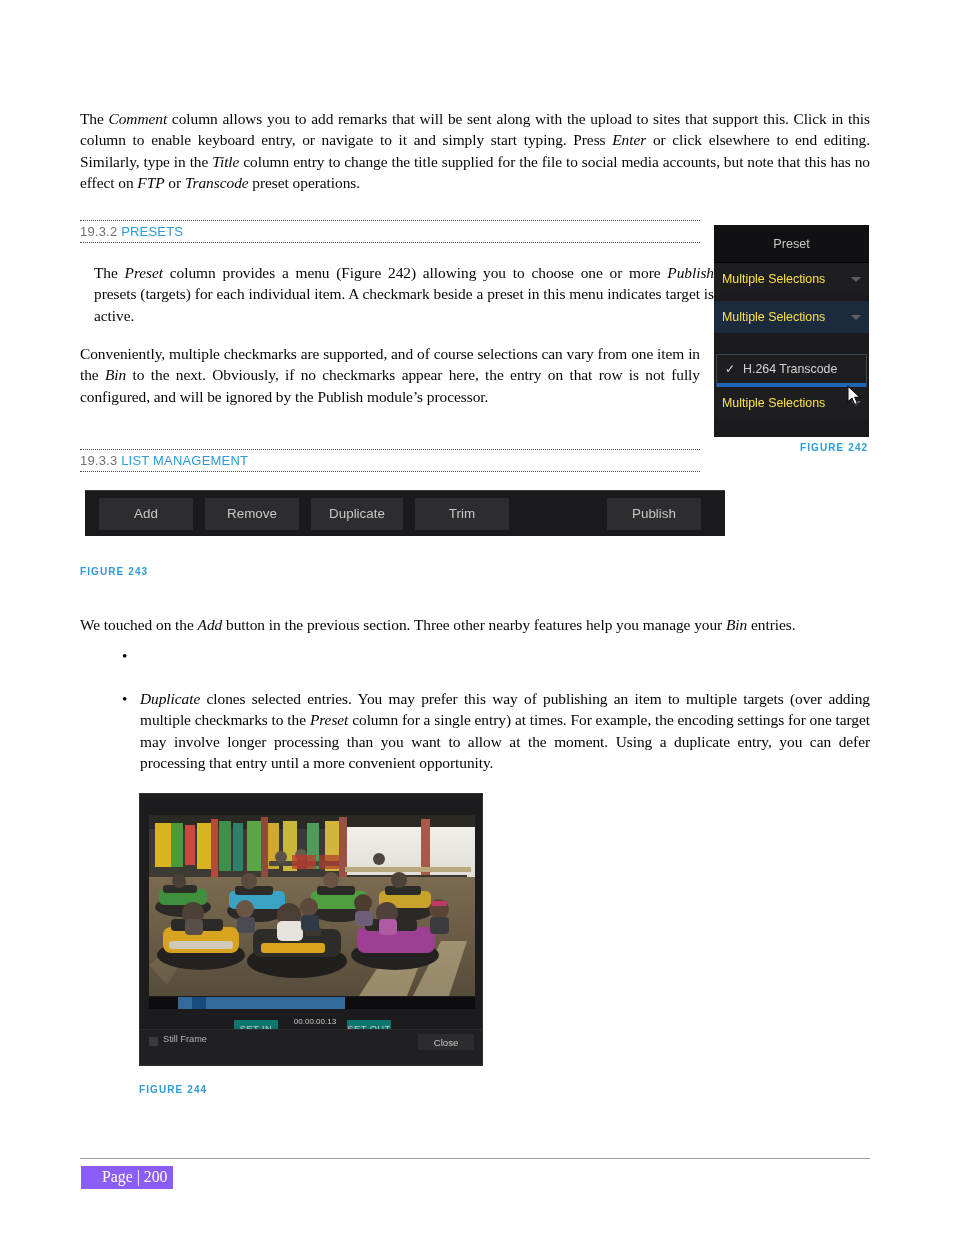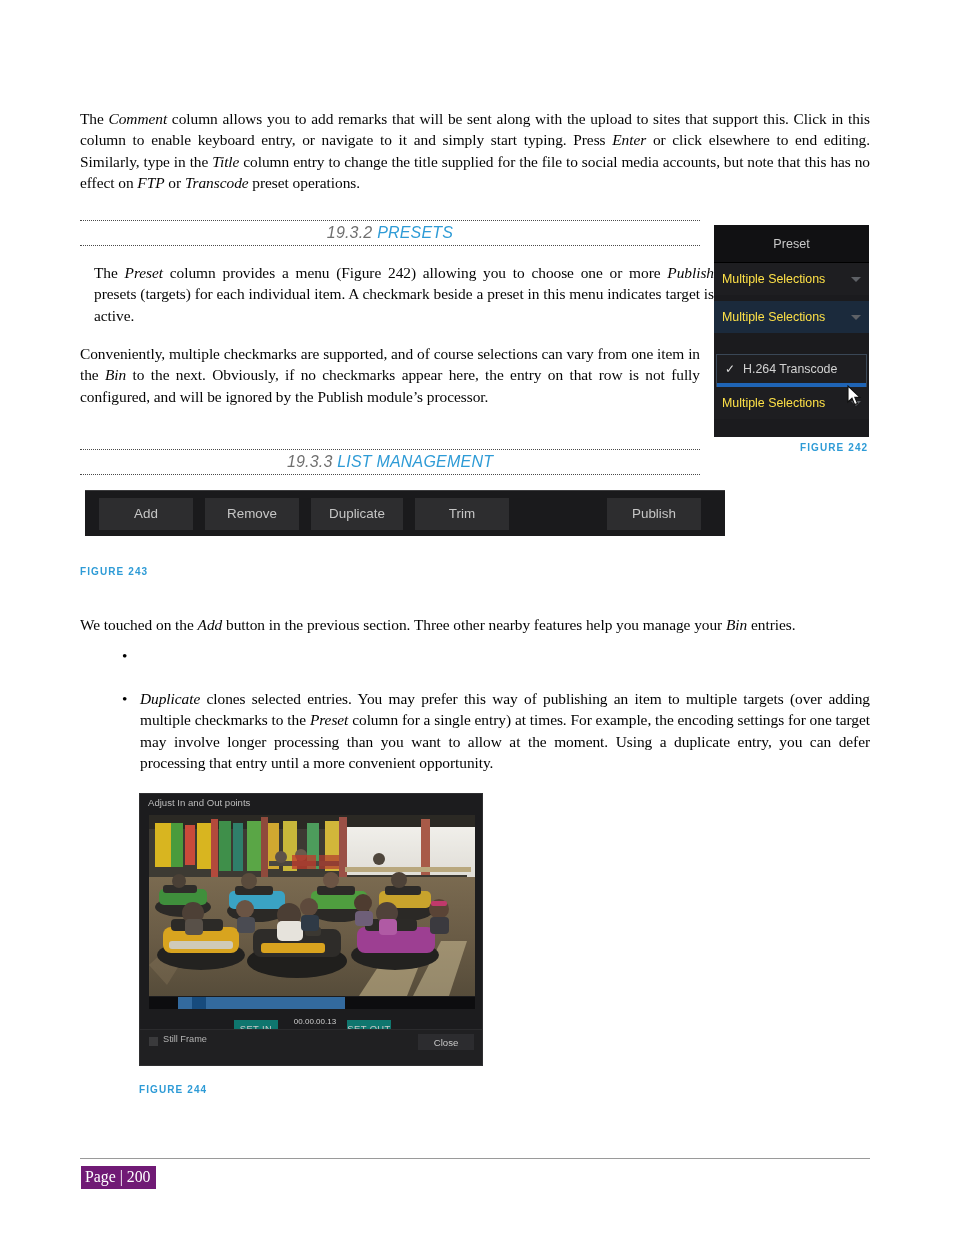--- a/index.html
+++ b/index.html
@@ -36,27 +36,26 @@
   .heading-block {
     position: absolute;
     left: 80px;
     width: 620px;
   }
   .heading-rule {
     border-top: 1px dotted #4a4a4a;
     height: 0;
   }
   .heading-text {
-    text-align: center;
+    text-align: left;
     font-family: "Liberation Sans", sans-serif;
-    font-size: 16px;
+    font-size: 13px;
     letter-spacing: 0.2px;
     padding: 3px 0 3px 0;
     white-space: nowrap;
-    font-style: italic;
   }
   .heading-num { color: #6f6f6f; }
   .heading-name { color: #2e9bd6; }
 
   
   .fig-caption {
     position: absolute;
     font-family: "Liberation Sans", sans-serif;
     font-size: 10px;
     font-weight: bold;
@@ -284,25 +283,25 @@
   
   .footer-rule {
     position: absolute;
     left: 80px; top: 1158px;
     width: 790px;
     border-top: 1px solid #9a9a9a;
   }
   .page-number {
     position: absolute;
     left: 81px; top: 1166px;
-    background: #701a75;
+    background: #8b5cf6;
     color: #ffffff;
     font-family: "Liberation Serif", serif;
     font-size: 15.8px;
-    padding: 2px 6px 3px 4px;
+    padding: 2px 6px 3px 21px;
   }
 </style>
 </head>
 <body>
 
 <div class="page">
 
   <div class="para" id="intro-paragraph" style="left:80px; top:108px; width:790px;"><span>The </span><i>Comment</i><span> column allows you to add remarks that will be sent along with the upload to sites that support this.  Click in this column to enable keyboard entry, or navigate to it and simply start typing.  Press </span><i>Enter</i><span> or click elsewhere to end editing.   Similarly, type in the </span><i>Title</i><span> column entry to change the title supplied for the file to social media accounts, but note that this has no effect on </span><i>FTP</i><span> or </span><i>Transcode</i><span> preset operations.</span></div>
 
   <div class="heading-block" style="top:220px;">
@@ -393,23 +392,20 @@
     <div class="bullet-dot">•</div>
   </div>
 
   <div class="bullet-item" style="left:118px; top:688px; width:752px;">
     <div class="bullet-dot">•</div>
     <div class="bullet-text" id="bullet-1"><i>Duplicate</i><span> clones selected entries.  You may prefer this way of publishing an item to multiple targets (over adding multiple checkmarks to the </span><i>Preset</i><span> column for a single entry) at times. For example, the encoding settings for one target may involve longer processing than you want to allow at the moment. Using a duplicate entry, you can defer processing that entry until a more convenient opportunity.</span></div>
   </div>
 
   <div id="trim-dialog">
 
-    <div class="dlg-title">
-      <span>Adjust In and Out points</span>
-    </div>
 
     <div class="video-area">
       <svg class="video-canvas" width="326" height="181" viewBox="0 0 326 181">
         <defs>
           <linearGradient id="floorG" x1="0" y1="0" x2="0" y2="1">
             <stop offset="0" stop-color="#7a6a50"></stop>
             <stop offset="0.5" stop-color="#6a5c46"></stop>
             <stop offset="1" stop-color="#564c3a"></stop>
           </linearGradient>
           <linearGradient id="skyG" x1="0" y1="0" x2="0" y2="1">

